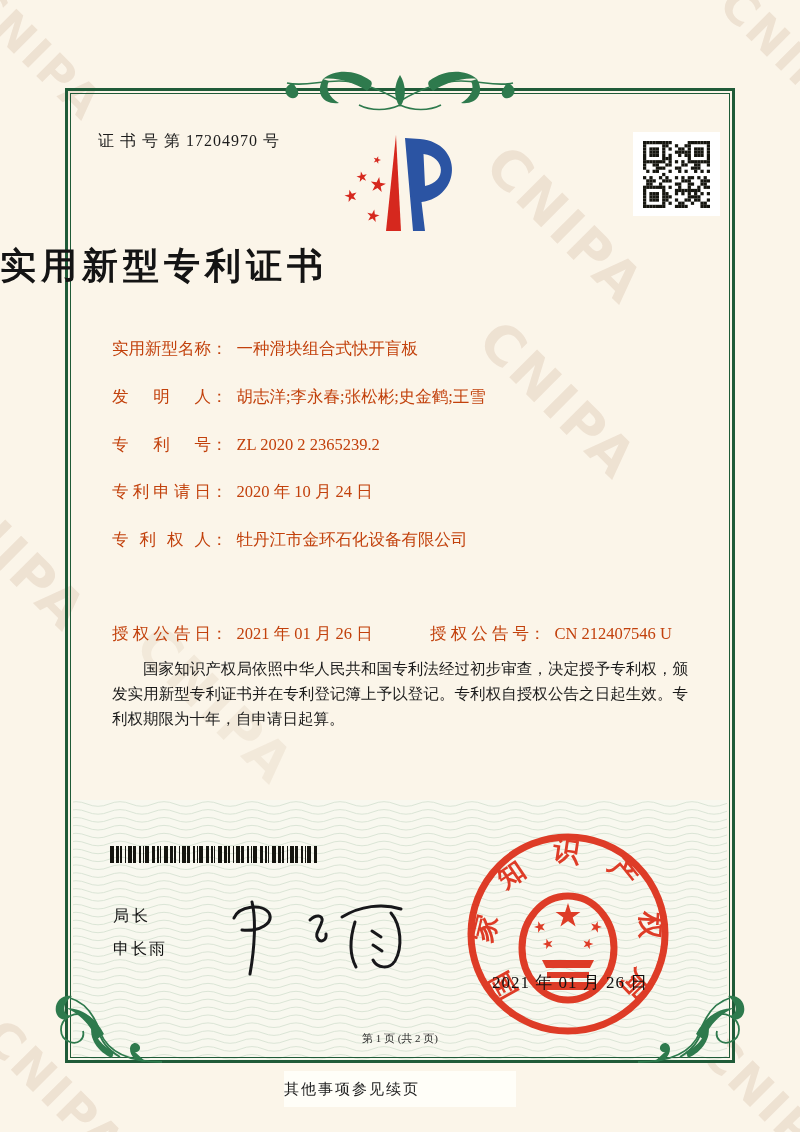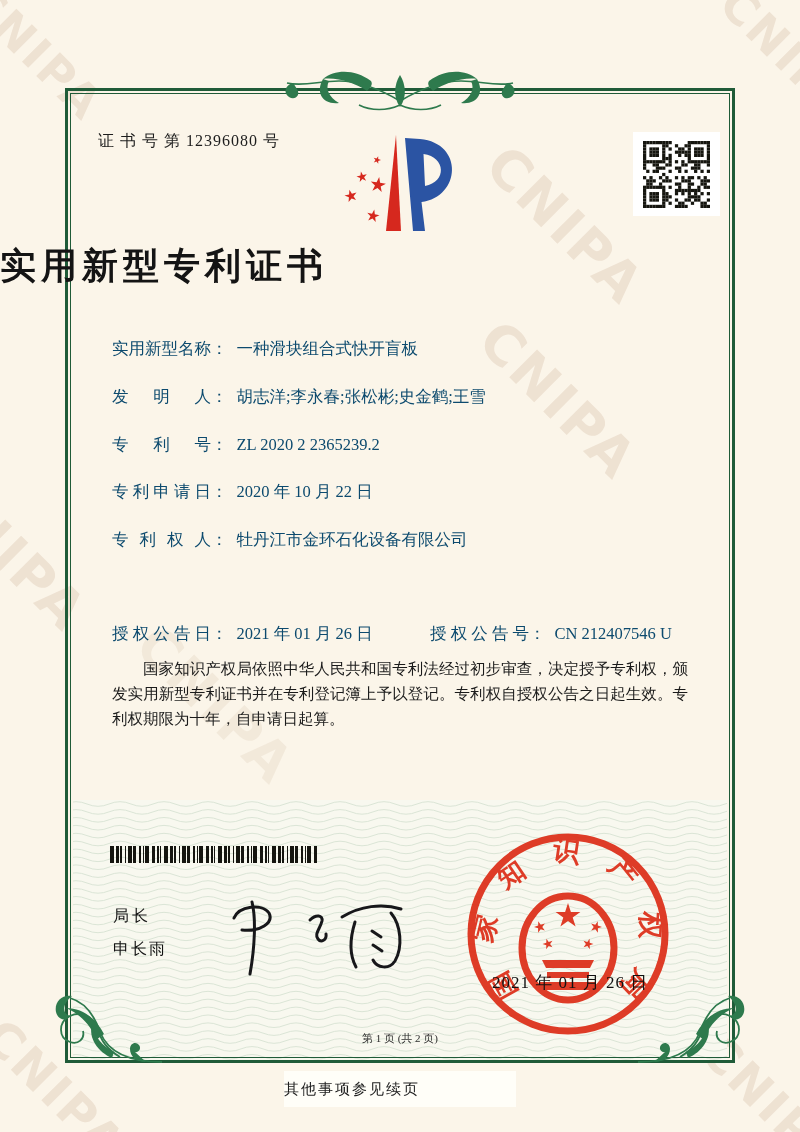--- a/index.html
+++ b/index.html
@@ -16,21 +16,21 @@
   
   #waves{position:absolute;left:73px;top:800px;z-index:1;}
   
   .certno{position:absolute;left:98px;top:131px;font-size:16px;letter-spacing:1px;color:#1d1d1d;z-index:2;}
   .logo{position:absolute;left:333px;top:128px;z-index:2;}
   .qrbox{position:absolute;left:633px;top:132px;width:87px;height:84px;background:#ffffff;z-index:2;}
   .qrbox svg{position:absolute;left:10px;top:9px;}
   .title{position:absolute;left:0;top:242px;width:100%;text-align:left;font-size:36px;
          font-weight:700;letter-spacing:5px;color:#141414;z-index:2;font-family:Liberation Mono, monospace;}
   
-  .field-row{position:absolute;left:112px;font-size:16.5px;color:#0c4a6e;white-space:nowrap;z-index:2;}
+  .field-row{position:absolute;left:112px;font-size:16.5px;color:#c2410c;white-space:nowrap;z-index:2;}
   .flabel{display:inline-block;width:99px;text-align:justify;text-align-last:justify;}
   .colon{margin-right:9px;}
   .grant2{position:absolute;left:318px;top:0;white-space:nowrap;}
   
   .paras{position:absolute;left:112px;top:656px;width:576px;font-size:15.5px;line-height:25px;
          text-align:justify;color:#1b1b1b;z-index:2;}
   .paras p{margin:0;text-indent:2em;}
   
   .barcode{position:absolute;left:110px;top:846px;width:214px;height:17px;z-index:2;font-size:0;}
   .barcode i{display:inline-block;height:17px;background:#15150f;}
@@ -144,21 +144,21 @@
       </g>
       <g fill="#2e7a4d">
         <path d="M54,40 C46,24 32,14 16,14 C30,20 42,32 46,46 Z"></path>
         <path d="M64,58 C52,52 44,42 42,30 C38,44 48,58 62,64 Z"></path>
         <path d="M96,68 C86,68 80,62 80,55 C80,49 86,47 89,51 C92,55 88,59 85,58 Z"></path>
         <path d="M22,2 C12,0 4,8 6,18 C8,26 16,28 20,22 C12,20 12,10 22,2 Z"></path>
       </g>
     </g>
   </svg>
 
-  <div class="certno">证 书 号 第 12396080 号</div>
+  <div class="certno">证 书 号 第 17204970 号</div>
 
   <svg class="logo" width="132" height="106" viewBox="0 0 132 106">
     <path d="M72,10 L80,103 L92,103 L88.5,74 C128,69 131,15 87,11 Z M90.5,26 L92,58 C114,54 113,29 90.5,26 Z" fill="#2b54a3" fill-rule="evenodd"></path>
     <path d="M63,7 L53,103 L68,103 Z" fill="#d6281e"></path>
     <polygon fill="#d6281e" points="45.2,28.2 45.2,31.1 48.0,31.9 45.2,32.9 45.3,35.8 43.5,33.5 40.8,34.4 42.5,32.0 40.7,29.7 43.5,30.6"></polygon>
     <polygon fill="#d6281e" points="27.9,43.6 29.9,47.1 33.8,46.3 31.1,49.2 33.1,52.7 29.4,51.1 26.7,54.0 27.2,50.0 23.5,48.4 27.5,47.6"></polygon>
     <polygon fill="#d6281e" points="46.2,49.1 47.1,54.8 52.9,55.7 47.7,58.4 48.7,64.1 44.5,60.0 39.4,62.7 42.0,57.5 37.8,53.4 43.6,54.3"></polygon>
     <polygon fill="#d6281e" points="16.4,61.7 18.9,65.7 23.5,64.5 20.5,68.2 23.0,72.1 18.6,70.4 15.6,74.0 15.9,69.3 11.5,67.6 16.1,66.4"></polygon>
     <polygon fill="#d6281e" points="41.3,81.6 41.8,86.3 46.5,87.3 42.2,89.2 42.7,93.9 39.5,90.4 35.2,92.4 37.5,88.3 34.3,84.8 39.0,85.7"></polygon>
   </svg>
@@ -399,21 +399,21 @@
   <div class="field-row" style="top:338px">
     <span class="flabel">实用新型名称</span><span class="colon">：</span><span class="fvalue">一种滑块组合式快开盲板</span>
   </div>
   <div class="field-row" style="top:386px">
     <span class="flabel">发明人</span><span class="colon">：</span><span class="fvalue">胡志洋;李永春;张松彬;史金鹤;王雪</span>
   </div>
   <div class="field-row" style="top:434px">
     <span class="flabel">专利号</span><span class="colon">：</span><span class="fvalue">ZL 2020 2 2365239.2</span>
   </div>
   <div class="field-row" style="top:481px">
-    <span class="flabel">专利申请日</span><span class="colon">：</span><span class="fvalue">2020 年 10 月 22 日</span>
+    <span class="flabel">专利申请日</span><span class="colon">：</span><span class="fvalue">2020 年 10 月 24 日</span>
   </div>
   <div class="field-row" style="top:529px">
     <span class="flabel">专利权人</span><span class="colon">：</span><span class="fvalue">牡丹江市金环石化设备有限公司</span>
   </div>
   <div class="field-row" style="top:623px">
     <span class="flabel">授权公告日</span><span class="colon">：</span><span class="fvalue">2021 年 01 月 26 日</span>
     <span class="grant2">
       <span class="flabel">授权公告号</span><span class="colon">：</span><span class="fvalue">CN 212407546 U</span>
     </span>
   </div>

